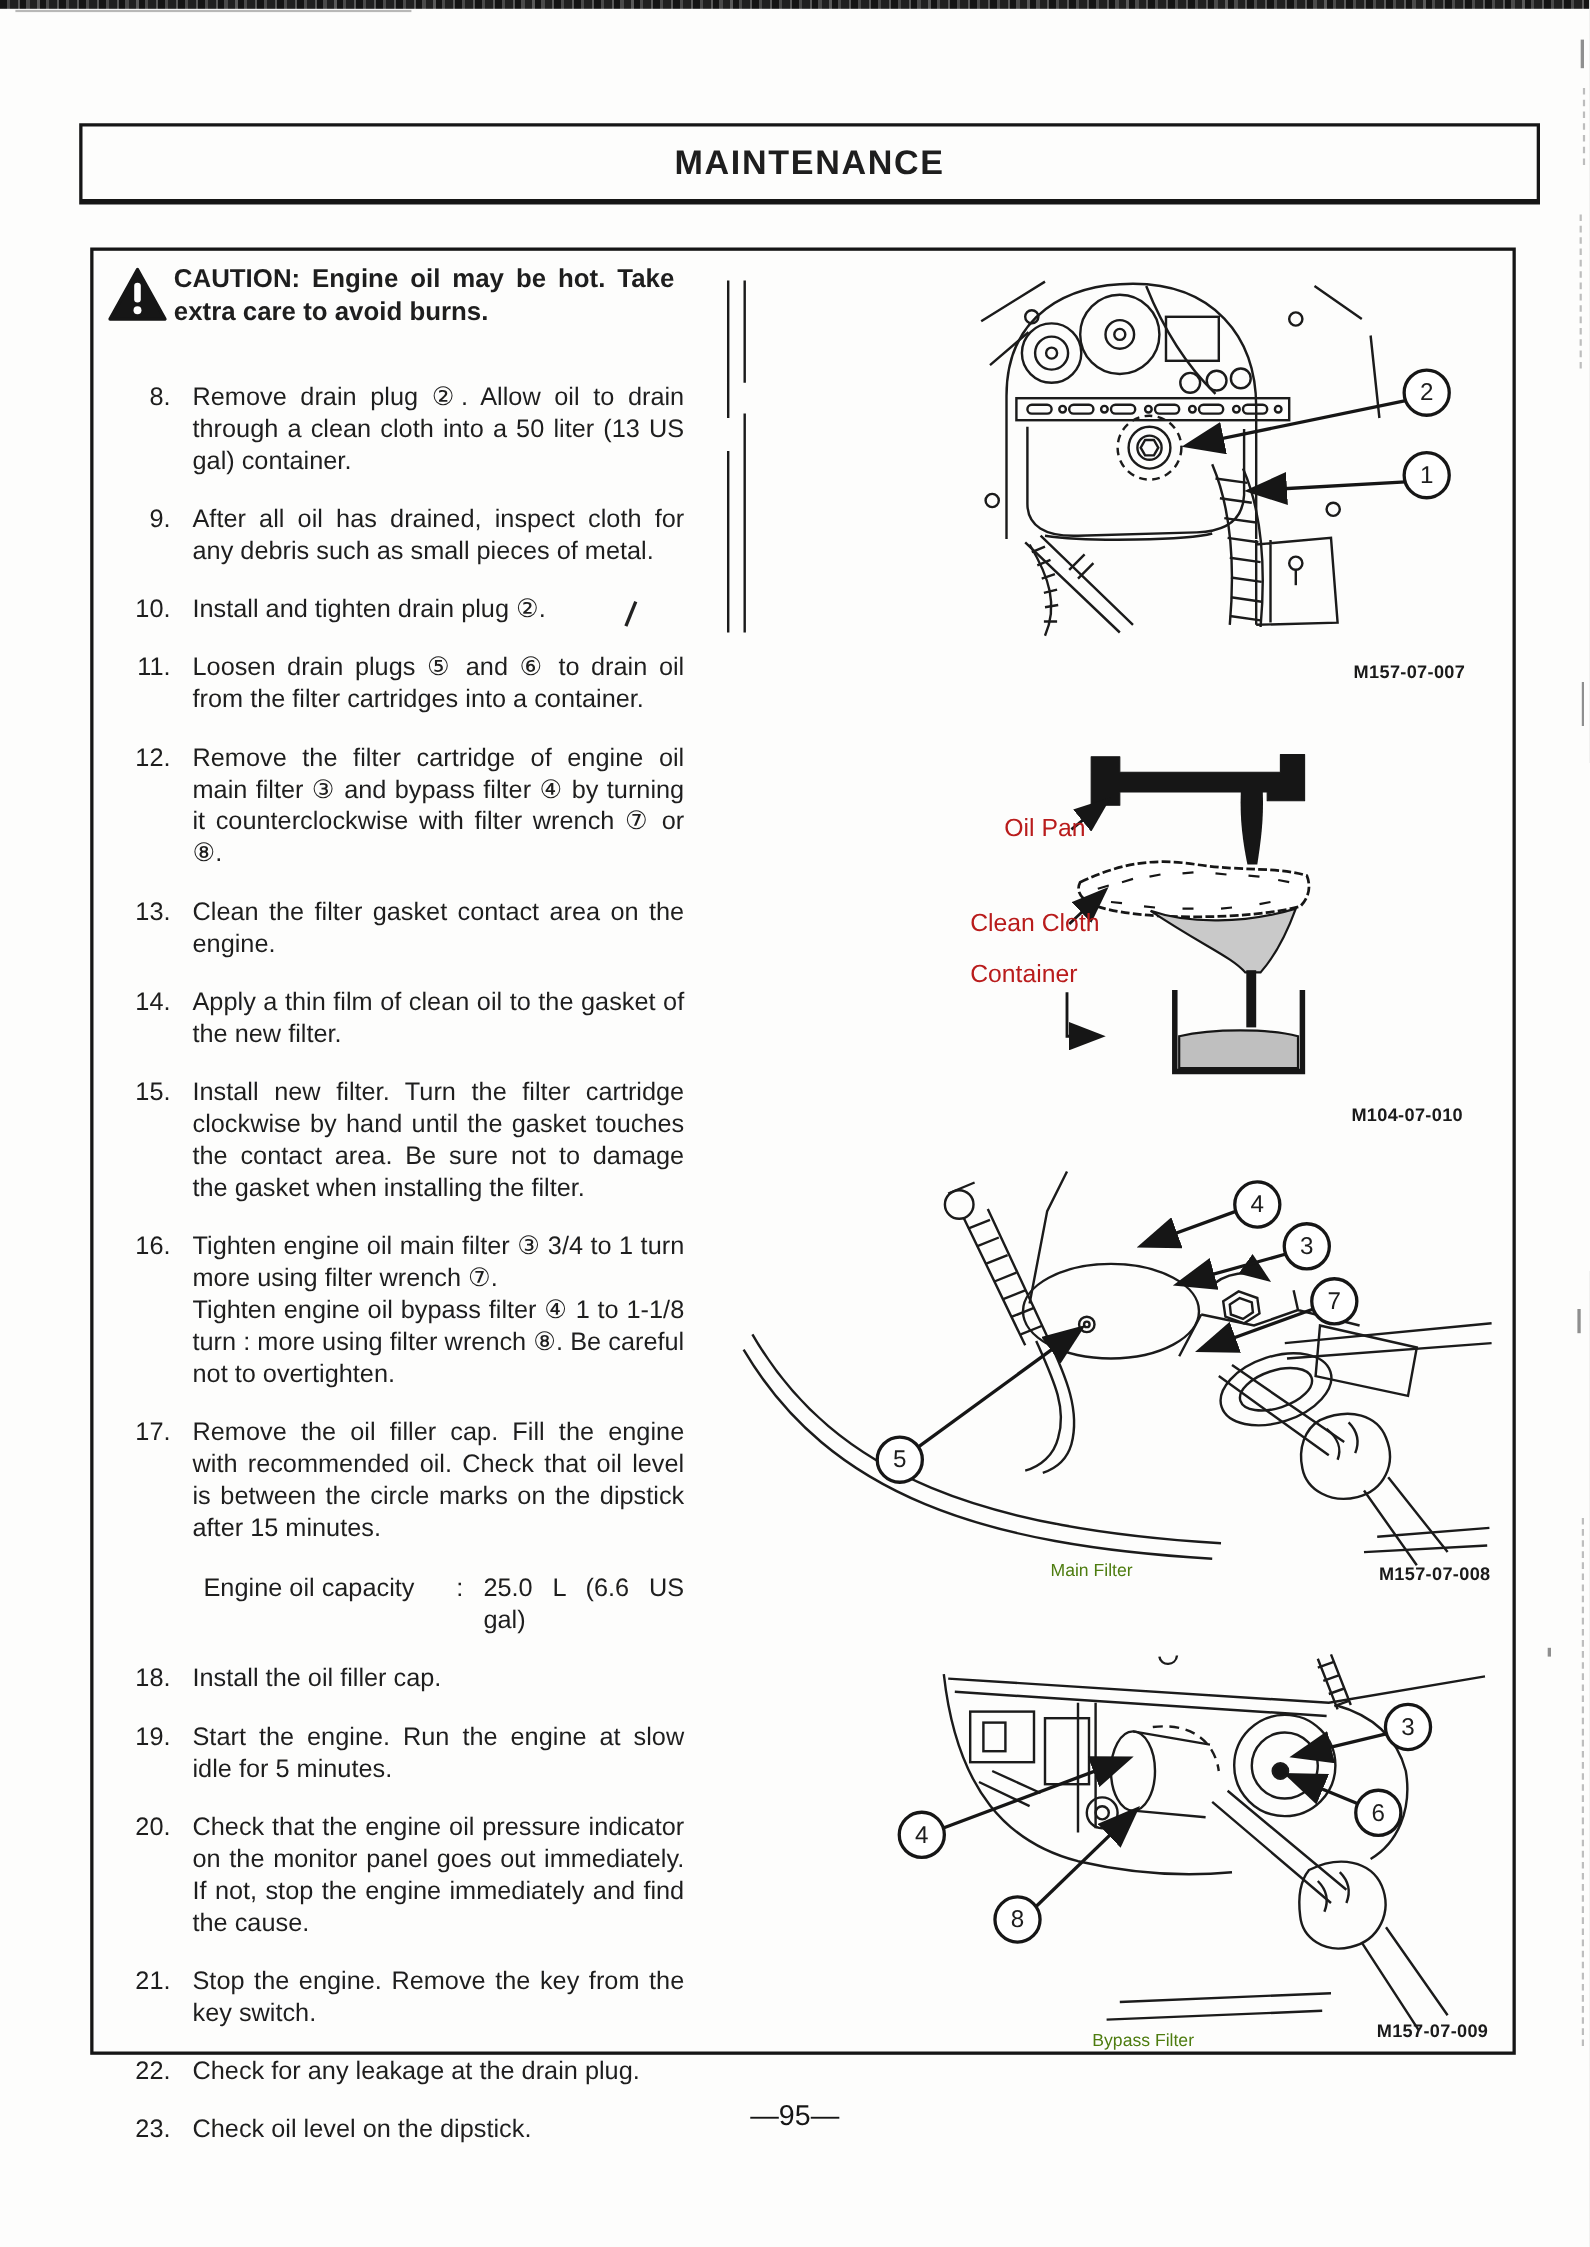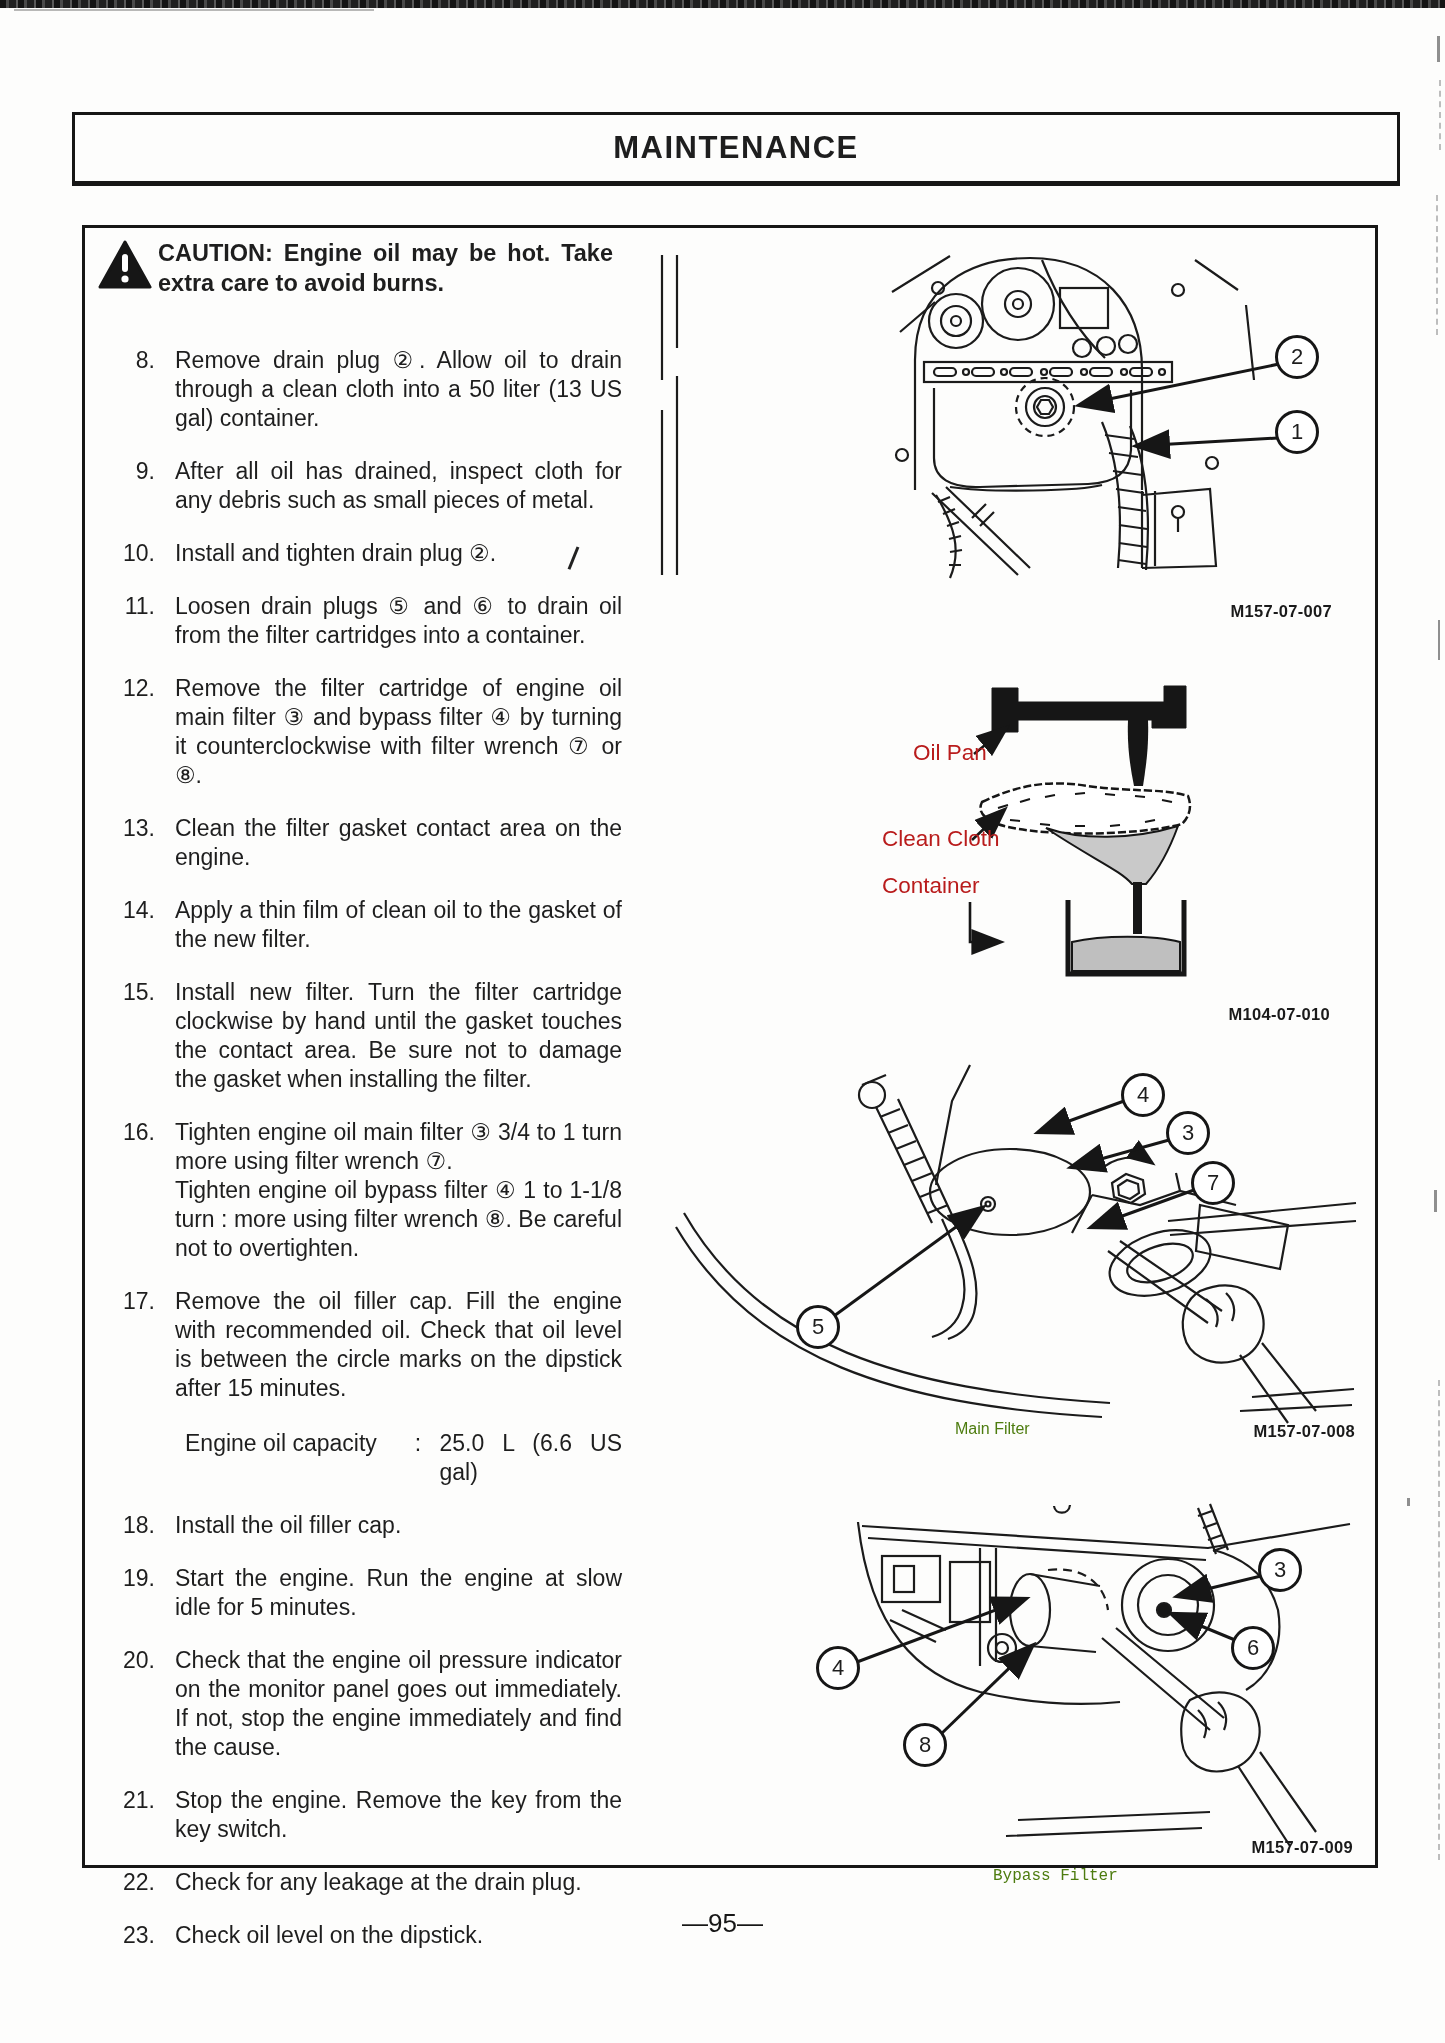--- a/index.html
+++ b/index.html
@@ -19,21 +19,21 @@
   .header-box{position:absolute;left:72px;top:112px;width:1328px;height:74px;
     border:3px solid #161616;border-bottom-width:5px;box-sizing:border-box;
     display:flex;align-items:center;justify-content:center;}
   .header-title{font-size:31px;font-weight:bold;letter-spacing:1.5px;}
 
   
   .content-box{position:absolute;left:82px;top:225px;width:1296px;height:1643px;
     border:3px solid #161616;box-sizing:border-box;}
 
   
-  .caution{position:absolute;left:13px;top:10px;width:525px;display:flex;align-items:flex-start;}
+  .caution{position:absolute;left:13px;top:10px;width:525px;display:flex;align-items:flex-end;}
   .caution .icon{width:54px;flex:0 0 54px;margin-top:2px;}
   .caution .ctext{font-weight:bold;font-size:23.5px;line-height:30px;margin-left:6px;width:455px;text-align:justify;}
 
   
   .steps{position:absolute;left:30px;top:118px;width:507px;}
   .step{display:flex;margin-bottom:24px;}
   .step .num{flex:0 0 40px;text-align:right;font-size:23px;line-height:29px;}
   .step .txt{flex:1;margin-left:20px;font-size:23px;line-height:29px;text-align:justify;}
   .step .para{margin:0;}
   .capacity{display:flex;margin-top:26px;font-size:23px;line-height:29px;}
@@ -376,18 +376,18 @@
         <path d="M611 86 L528 106" marker-end="url(#a4)"></path>
         <path d="M585 150 L522 124" marker-end="url(#a4)"></path>
         <path d="M207 172 L375 109" marker-end="url(#a4)"></path>
         <path d="M290 245 L382 156" marker-end="url(#a4)"></path>
       </g>
     </svg>
     <div class="callout" style="left:630px;top:80px;">3</div>
     <div class="callout" style="left:603px;top:158px;">6</div>
     <div class="callout" style="left:188px;top:178px;">4</div>
     <div class="callout" style="left:275px;top:255px;">8</div>
-    <div class="fig-caption" style="left:343px;top:377px;font-family:Liberation Mono, monospace;">Bypass Filter</div>
+    <div class="fig-caption" style="left:343px;top:357px;">Bypass Filter</div>
     <div class="fig-code" style="right:17px;top:348px;">M157-07-009</div>
   </div>
 
   <div class="page-number">—95—</div>
 </div>
 
 </body></html>

